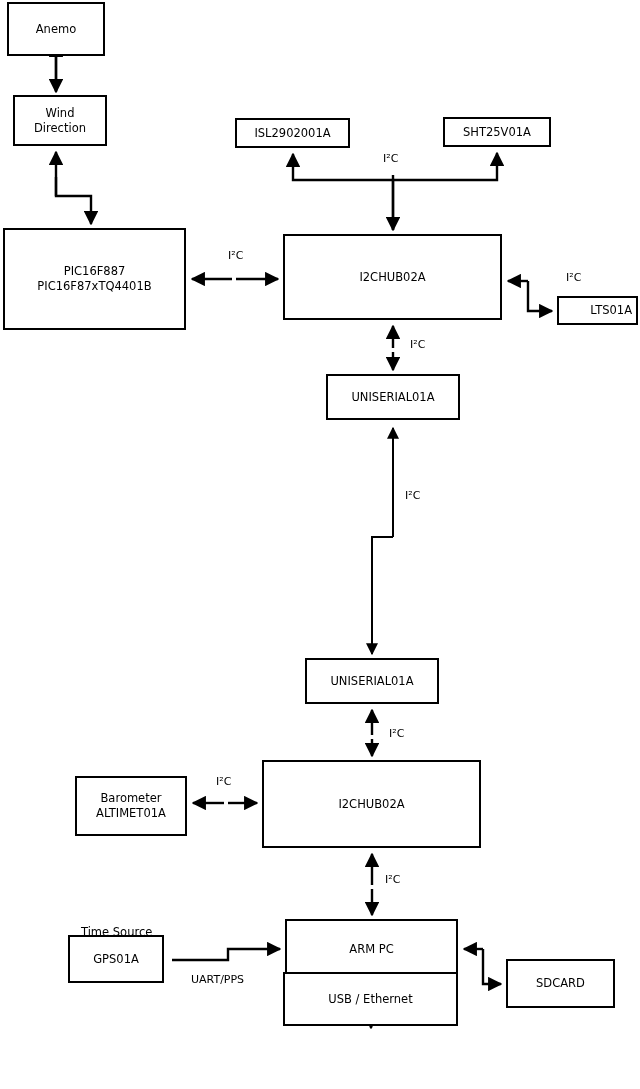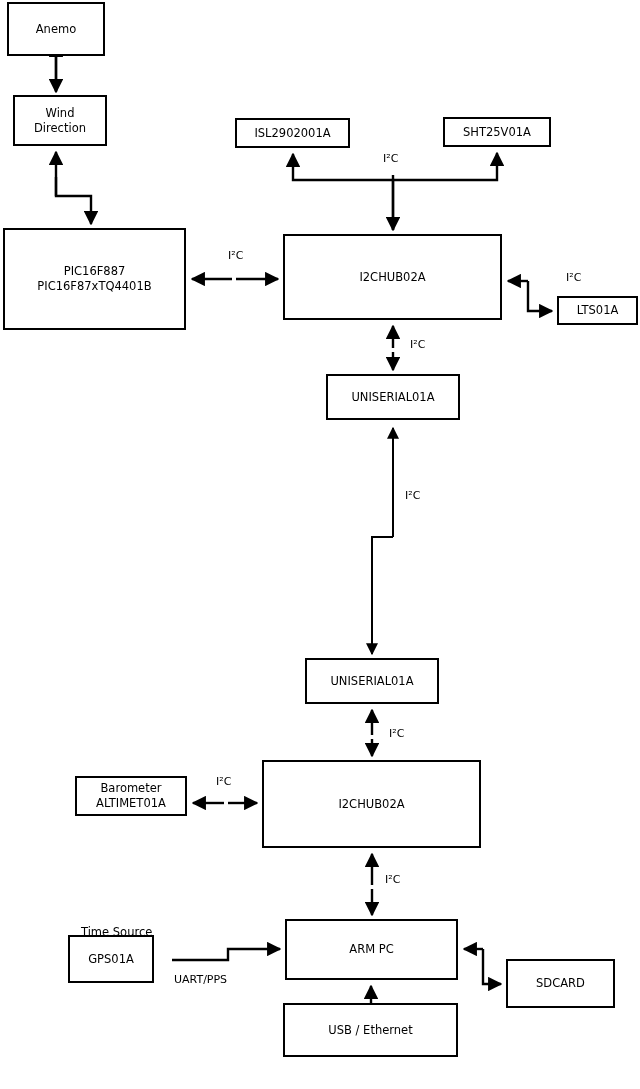--- a/index.html
+++ b/index.html
@@ -148,54 +148,54 @@
   </div>
   <div class="node" style="left: 235px; top: 118px; width: 115px; height: 30px; text-align: center;">
     <span class="node-label">ISL2902001A</span>
   </div>
   <div class="node" style="left: 443px; top: 117px; width: 108px; height: 30px;">
     <span class="node-label">SHT25V01A</span>
   </div>
   <div class="node" style="left: 283px; top: 234px; width: 219px; height: 86px;">
     <span class="node-label">I2CHUB02A</span>
   </div>
-  <div class="node" style="left: 557px; top: 296px; width: 81px; height: 29px;">
+  <div class="node" style="left: 557px; top: 296px; width: 81px; height: 29px; justify-content: flex-end;">
     <span class="node-label">LTS01A</span>
   </div>
   <div class="node" style="left: 326px; top: 374px; width: 134px; height: 46px;">
     <span class="node-label">UNISERIAL01A</span>
   </div>
   <div class="node" style="left: 305px; top: 658px; width: 134px; height: 46px;">
     <span class="node-label">UNISERIAL01A</span>
   </div>
-  <div class="node" style="left: 75px; top: 776px; width: 112px; height: 40px;">
+  <div class="node" style="left: 75px; top: 776px; width: 112px; height: 60px;">
     <span class="node-label">Barometer
 ALTIMET01A</span>
   </div>
   <div class="node" style="left: 262px; top: 760px; width: 219px; height: 88px;">
     <span class="node-label">I2CHUB02A</span>
   </div>
-  <div class="node" style="left: 68px; top: 935px; width: 86px; height: 48px;">
+  <div class="node" style="left: 68px; top: 935px; width: 96px; height: 48px;">
     <span class="node-label">GPS01A</span>
   </div>
   <div class="node" style="left: 285px; top: 919px; width: 173px; height: 61px; text-align: center;">
     <span class="node-label">ARM PC</span>
   </div>
   <div class="node" style="left: 506px; top: 959px; width: 109px; height: 49px;">
     <span class="node-label">SDCARD</span>
   </div>
-  <div class="node" style="left: 283px; top: 1003px; width: 175px; height: 54px; text-align: center;">
+  <div class="node" style="left: 283px; top: 972px; width: 175px; height: 54px; text-align: center;">
     <span class="node-label">USB / Ethernet</span>
   </div>
 
   <div class="edge-label" style="left: 383px; top: 152px;">I²C</div>
   <div class="edge-label" style="left: 228px; top: 249px;">I²C</div>
   <div class="edge-label" style="left: 566px; top: 271px;">I²C</div>
   <div class="edge-label" style="left: 410px; top: 338px;">I²C</div>
   <div class="edge-label" style="left: 405px; top: 489px;">I²C</div>
   <div class="edge-label" style="left: 389px; top: 727px;">I²C</div>
   <div class="edge-label" style="left: 216px; top: 775px;">I²C</div>
   <div class="edge-label" style="left: 385px; top: 873px;">I²C</div>
-  <div class="edge-label" style="left: 174px; top: 973px;">UART/PPS</div>
+  <div class="edge-label" style="left: 191px; top: 973px;">UART/PPS</div>
 
   <div class="free-label" style="left: 81px; top: 910px;">Time Source</div>
 
 </div>
 
 </body></html>

